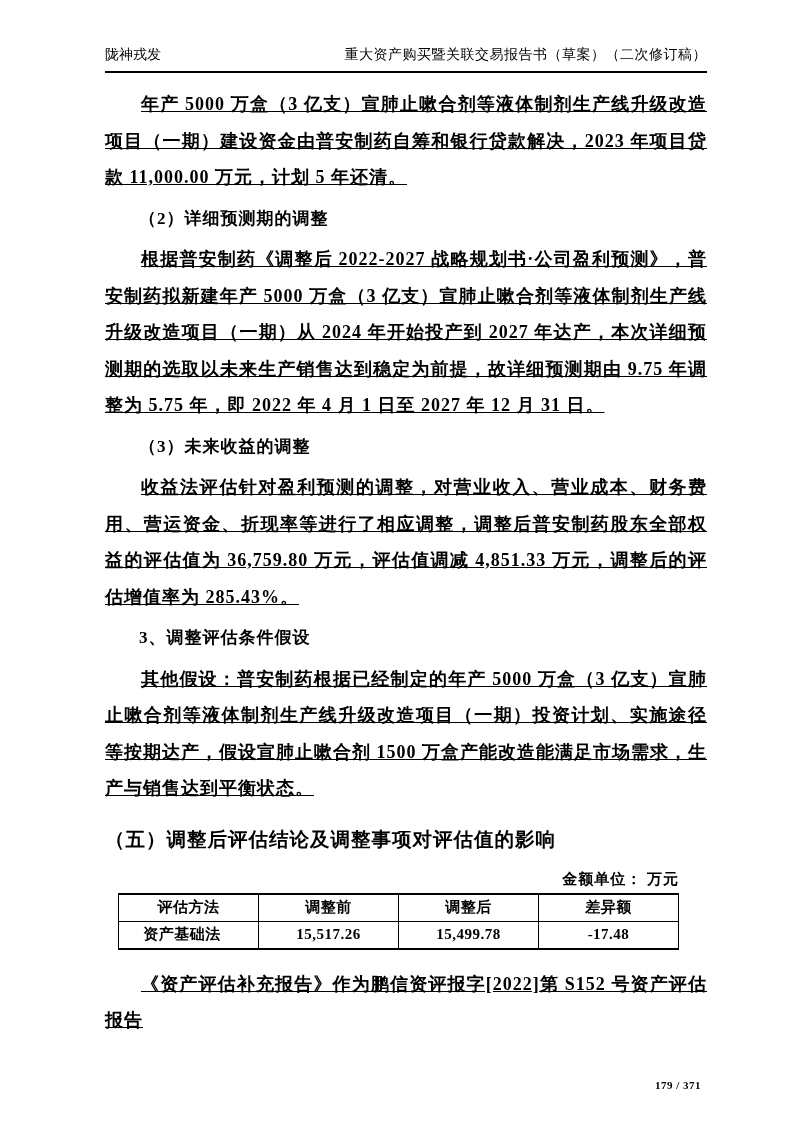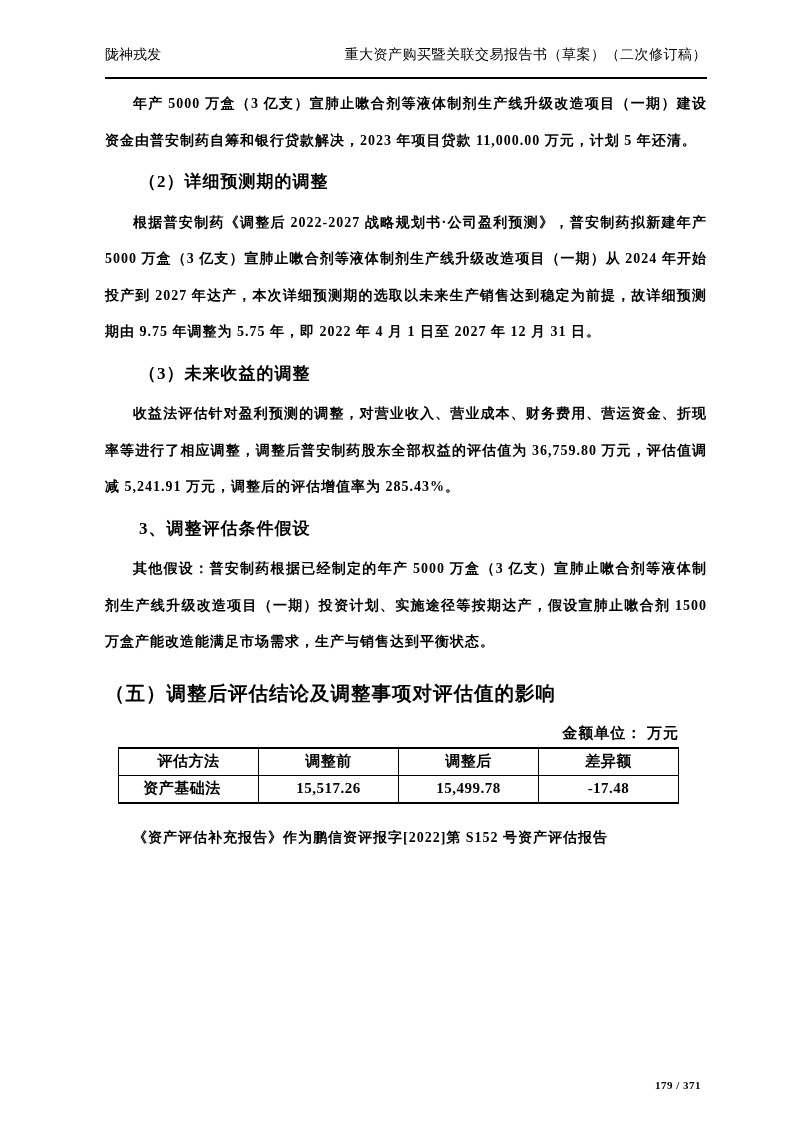--- a/index.html
+++ b/index.html
@@ -7,35 +7,36 @@
     position:relative;
     width:793px;height:1122px;
     background:#ffffff;color:#000;
     font-family:"Liberation Serif","DejaVu Serif",serif;
     overflow:hidden;box-sizing:border-box;
   }
   .hdr{
     position:absolute;left:105px;right:86px;top:46px;
     display:flex;justify-content:space-between;align-items:flex-end;
     border-bottom:2.5px solid #000;
-    padding-bottom:13px;
+    padding-bottom:7px;
     font-size:14px;line-height:18px;
     font-weight:normal;
   }
   .hdr .hdr-left{white-space:nowrap;}
   .hdr .hdr-right{white-space:nowrap;letter-spacing:0.5px;}
   .content{
     position:absolute;left:105px;right:86px;top:86px;
   }
   .para{
     margin:0;
-    font-size:14px;font-weight:bold;
+    font-size:18px;font-weight:bold;
     line-height:36.5px;letter-spacing:1px;
     text-align:justify;text-indent:2em;
     word-break:break-all;
+    text-decoration:underline;
   }
   .h-sub{
     margin:5px 0 4px 0;
     font-size:17px;font-weight:bold;
     line-height:36.5px;letter-spacing:1px;
     text-indent:2em;
   }
   .h-major{
     margin:13px 0 6px 0;
     font-size:19.5px;font-weight:bold;
@@ -97,21 +98,21 @@
   <div class="content">
 
     <p class="para">年产 5000 万盒（3 亿支）宣肺止嗽合剂等液体制剂生产线升级改造项目（一期）建设资金由普安制药自筹和银行贷款解决，2023 年项目贷款 11,000.00 万元，计划 5 年还清。</p>
 
     <h3 class="h-sub">（2）详细预测期的调整</h3>
 
     <p class="para">根据普安制药《调整后 2022-2027 战略规划书·公司盈利预测》，普安制药拟新建年产 5000 万盒（3 亿支）宣肺止嗽合剂等液体制剂生产线升级改造项目（一期）从 2024 年开始投产到 2027 年达产，本次详细预测期的选取以未来生产销售达到稳定为前提，故详细预测期由 9.75 年调整为 5.75 年，即 2022 年 4 月 1 日至 2027 年 12 月 31 日。</p>
 
     <h3 class="h-sub">（3）未来收益的调整</h3>
 
-    <p class="para">收益法评估针对盈利预测的调整，对营业收入、营业成本、财务费用、营运资金、折现率等进行了相应调整，调整后普安制药股东全部权益的评估值为 36,759.80 万元，评估值调减 5,241.91 万元，调整后的评估增值率为 285.43%。</p>
+    <p class="para">收益法评估针对盈利预测的调整，对营业收入、营业成本、财务费用、营运资金、折现率等进行了相应调整，调整后普安制药股东全部权益的评估值为 36,759.80 万元，评估值调减 4,851.33 万元，调整后的评估增值率为 285.43%。</p>
 
     <h3 class="h-sub">3、调整评估条件假设</h3>
 
     <p class="para">其他假设：普安制药根据已经制定的年产 5000 万盒（3 亿支）宣肺止嗽合剂等液体制剂生产线升级改造项目（一期）投资计划、实施途径等按期达产，假设宣肺止嗽合剂 1500 万盒产能改造能满足市场需求，生产与销售达到平衡状态。</p>
 
     <h2 class="h-major">（五）调整后评估结论及调整事项对评估值的影响</h2>
 
 
     <div class="table-area">
       <div class="unit-line">金额单位： 万元</div>

